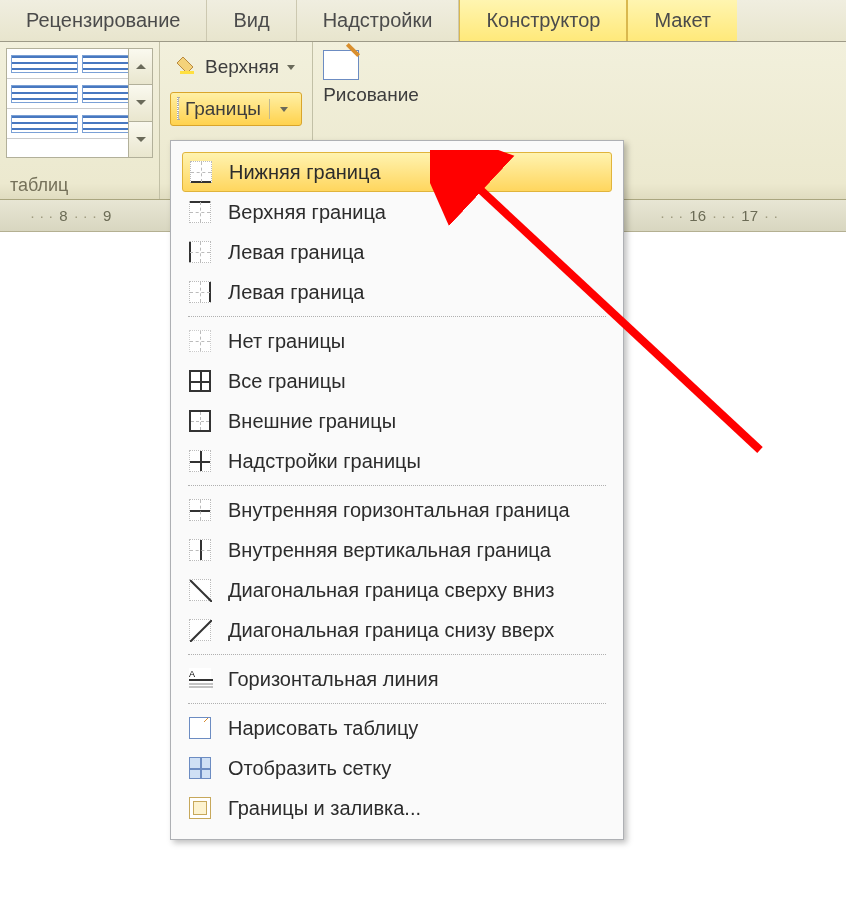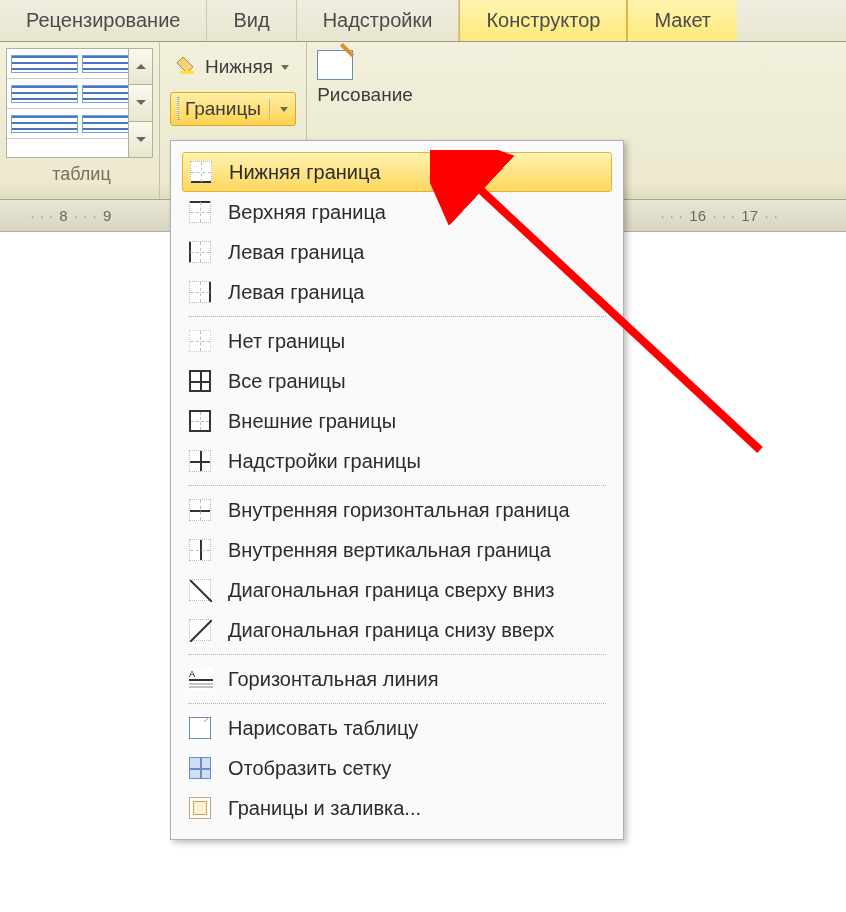--- a/index.html
+++ b/index.html
@@ -13,21 +13,21 @@
 .ribbon-body { height: 158px; background: linear-gradient(#f2f0dc,#ece9cf 90%, #e0dcc0); border-bottom: 1px solid #aaa67f; position: relative; display: flex; }
 .styles-area { width: 160px; border-right: 1px solid #c2c0a6; padding: 6px; }
 .style-gallery { height: 110px; background: #fff; border: 1px solid #b2b09a; position: relative; overflow: hidden; }
 .style-row { height: 30px; border-bottom: 1px solid #ccc; display:flex; align-items:center; gap:4px; padding:0 4px;}
 .style-cell{flex:1; border:1px solid #7aa0d6; height:18px; background:repeating-linear-gradient(#4878c0,#4878c0 2px,#fff 2px,#fff 6px);}
 .spin-btns{position:absolute; right:0; top:0; width:24px; height:100%; border-left:1px solid #b2b09a; display:flex; flex-direction:column;}
 .spin-btn{flex:1; display:flex; align-items:center; justify-content:center; border-bottom:1px solid #b2b09a; cursor:pointer; background:linear-gradient(#faf9ef,#e9e6ce);}
 .spin-btn:last-child{border-bottom:none;}
 .tri{width:0;height:0;border-left:5px solid transparent;border-right:5px solid transparent;}
 .tri.up{border-bottom:5px solid #6a6a5a;} .tri.dn{border-top:5px solid #6a6a5a;}
-.styles-label{font-size:18px;color:#75715a;text-align:center;margin-top:6px;padding-left:4px;}
+.styles-label{font-size:18px;color:#75715a;text-align:left;margin-top:17px;padding-left:4px;}
 
 .mid-area{padding:8px 10px; display:flex; flex-direction:column; gap:8px; border-right:1px solid #c2c0a6;}
 .tool-btn{display:inline-flex; align-items:center; height:34px; border:1px solid transparent; border-radius:3px; padding:0 6px; font-size:19px; color:#3d3d3d; cursor:pointer; gap:6px;}
 .tool-btn.active{background:linear-gradient(#fff0a6,#ffd24d); border-color:#d9a52b;}
 .dd-caret{width:0;height:0;border-left:4px solid transparent;border-right:4px solid transparent;border-top:5px solid #6a6a5a; margin-left:2px;}
 .sep-v{width:1px;height:20px;background:#bdb793;margin:0 2px;}
 
 .draw-area{padding:8px 10px;}
 .draw-icon{width:36px;height:30px;background:#fff;border:1px solid #6c8cc2;position:relative;margin-bottom:4px;}
 .draw-icon::after{content:"";position:absolute;right:-3px;top:-3px;width:16px;height:4px;background:#d98f2e;transform:rotate(45deg);}
@@ -93,21 +93,21 @@
   </div>
 
   <div class="mid-area">
     <div class="tool-btn">
       <span>
         <svg width="22" height="22" viewBox="0 0 22 22">
             <path d="M6 3 L16 13 L10 19 L0 9 Z" fill="#f4d27a" stroke="#b8893f"></path>
             <rect x="3" y="17" width="14" height="3" fill="#ffe040"></rect>
           </svg>
       </span>
-      <span>Нижняя</span>
+      <span>Верхняя</span>
       <span class="dd-caret"></span>
     </div>
     <div class="tool-btn active">
       <span>
         <span class="m" style="border:1px dotted #a8a8a8;"><span class="hd dhd"></span><span class="vd dvd"></span></span>
       </span>
       <span>Границы</span>
       <span class="sep-v"></span>
       <span class="dd-caret"></span>
     </div>

